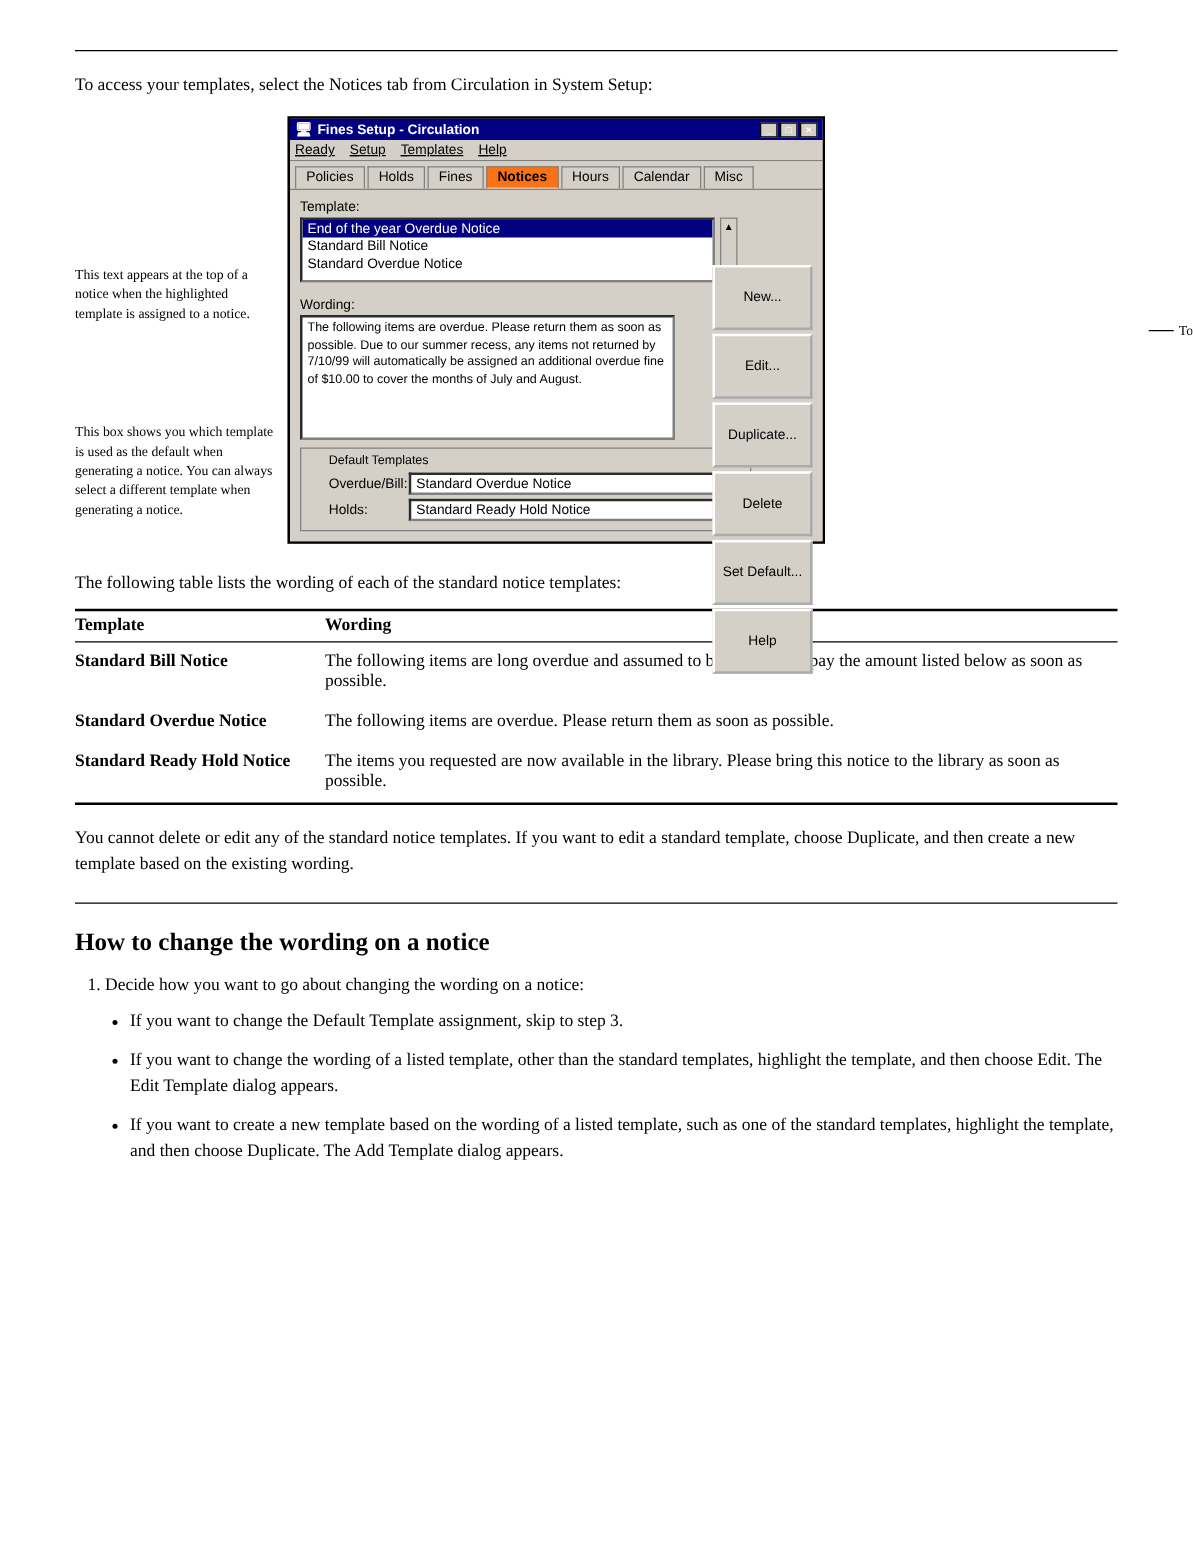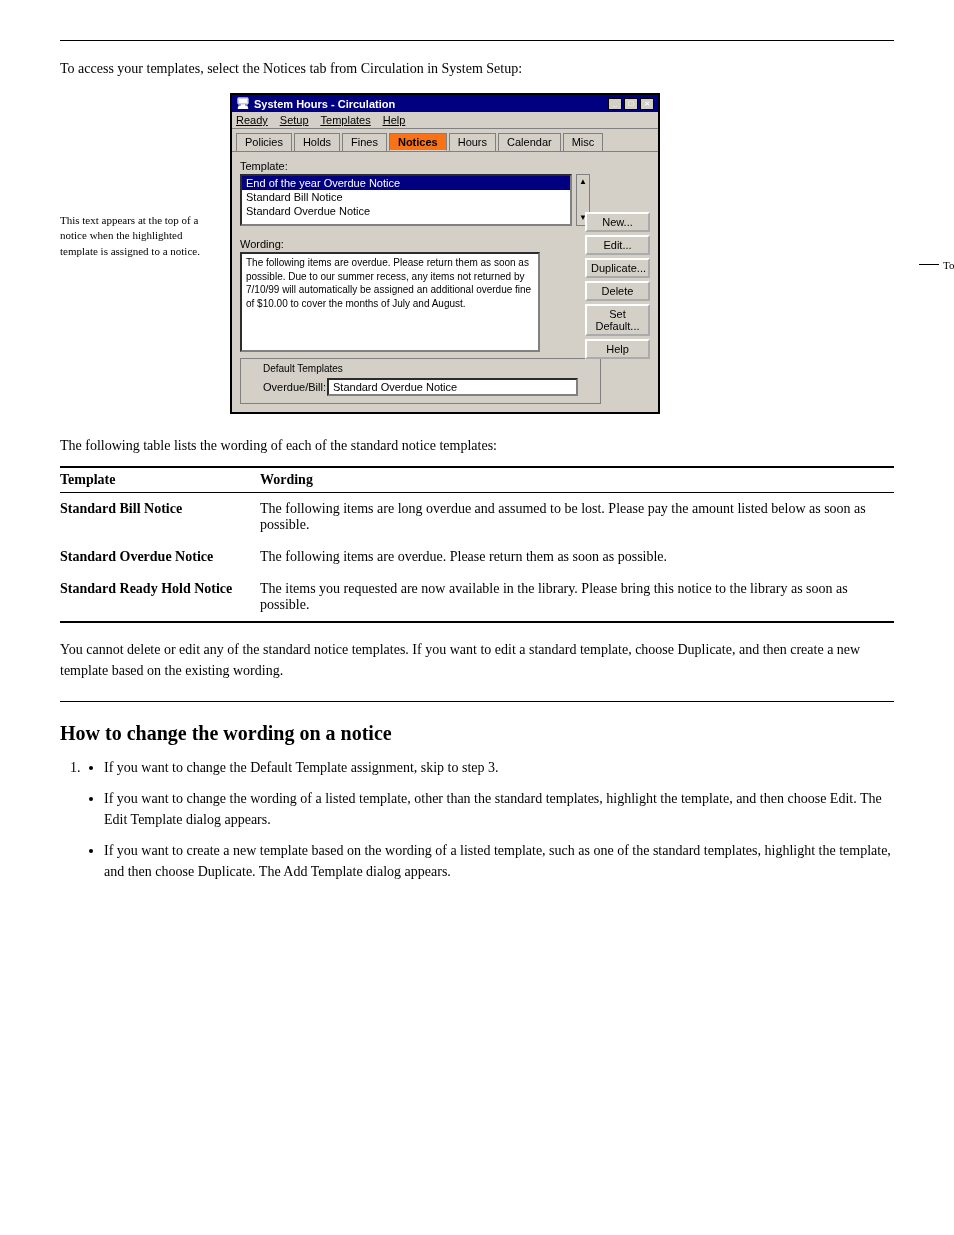--- a/index.html
+++ b/index.html
@@ -180,22 +180,22 @@
     .buttons-col {
       position: absolute;
       right: 8px;
       top: 60px;
       display: flex;
       flex-direction: column;
       gap: 3px;
     }
 
     .win-action-btn {
-      width: 65px;
-      padding: 2px 4px;
+      width: 80px;
+      padding: 18px 4px;
       background: #d4d0c8;
       border: 2px outset #fff;
       font-size: 11px;
       font-family: Arial, sans-serif;
       cursor: pointer;
       text-align: center;
     }
 
     .default-templates {
       border: 1px solid #808080;
@@ -324,29 +324,32 @@
 <hr class="top-rule">
 
 <p class="intro-text">To access your templates, select the Notices tab from Circulation in System Setup:</p>
 
 <div class="system-setup-container">
 
   <div class="left-annotations">
     <div class="annotation-top">
       <span>This text appears at the top of a notice when the highlighted template is assigned to a notice.</span>
     </div>
+    <div class="annotation-bottom">
+      <span>This box shows you which template is used as the default when generating a notice. You can always select a different template when generating a notice.</span>
+    </div>
   </div>
 
   <div class="window-area">
     <div class="window">
 
       <div class="window-titlebar">
         <div class="window-title-text">
           <span>🖥</span>
-          <span>System Hours - Circulation</span>
+          <span>Fines Setup - Circulation</span>
         </div>
         <div class="window-controls">
           <div class="win-btn">_</div>
           <div class="win-btn">□</div>
           <div class="win-btn">×</div>
         </div>
       </div>
 
       <div class="window-menubar">
         <span class="menu-item">Ready</span>
@@ -390,20 +393,24 @@
           <button class="win-action-btn">Delete</button>
           <button class="win-action-btn">Set Default...</button>
           <button class="win-action-btn">Help</button>
         </div>
 
         <div class="default-templates">
           <div class="default-templates-title">Default Templates</div>
           <div class="default-row">
             <span class="default-label">Overdue/Bill:</span>
             <div class="default-value">Standard Overdue Notice</div>
+          </div>
+          <div class="default-row">
+            <span class="default-label">Holds:</span>
+            <div class="default-value">Standard Ready Hold Notice</div>
           </div>
         </div>
       </div>
     </div>
 
     <div style="position:absolute; right:-200px; top:165px; width:175px; font-size:11px; line-height:1.4; display:flex; align-items:flex-start; gap:4px;">
       <div style="border-top:1px solid #000; width:20px; margin-top:6px; flex-shrink:0;"></div>
       <span>To delete the highlighted template</span>
     </div>
   </div>
@@ -435,19 +442,20 @@
 </table>
 
 <p class="body-text">You cannot delete or edit any of the standard notice templates. If you want to edit a standard template, choose Duplicate, and then create a new template based on the existing wording.</p>
 
 <hr class="horizontal-rule">
 
 <h2 class="section-heading">How to change the wording on a notice</h2>
 
 <ol class="numbered-list">
   <li>
+    <span>Decide how you want to go about changing the wording on a notice:</span>
     <ul class="bullet-list" id="bullet-list">
     <li>If you want to change the Default Template assignment, skip to step 3.</li>
         <li>If you want to change the wording of a listed template, other than the standard templates, highlight the template, and then choose Edit. The Edit Template dialog appears.</li>
         <li>If you want to create a new template based on the wording of a listed template, such as one of the standard templates, highlight the template, and then choose Duplicate. The Add Template dialog appears.</li>
       </ul>
   </li>
 </ol>
 
 </body></html>

